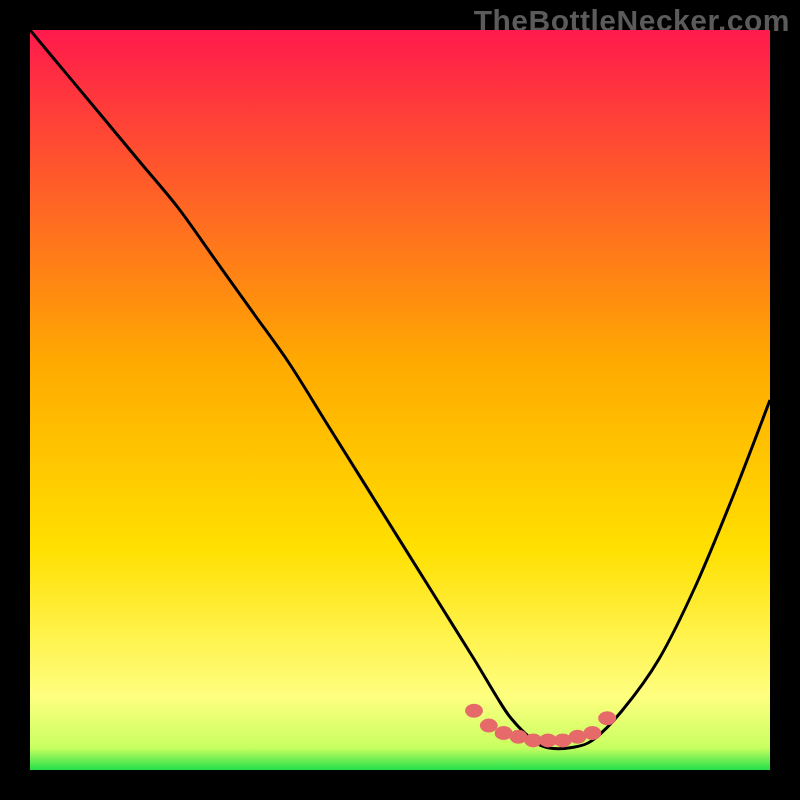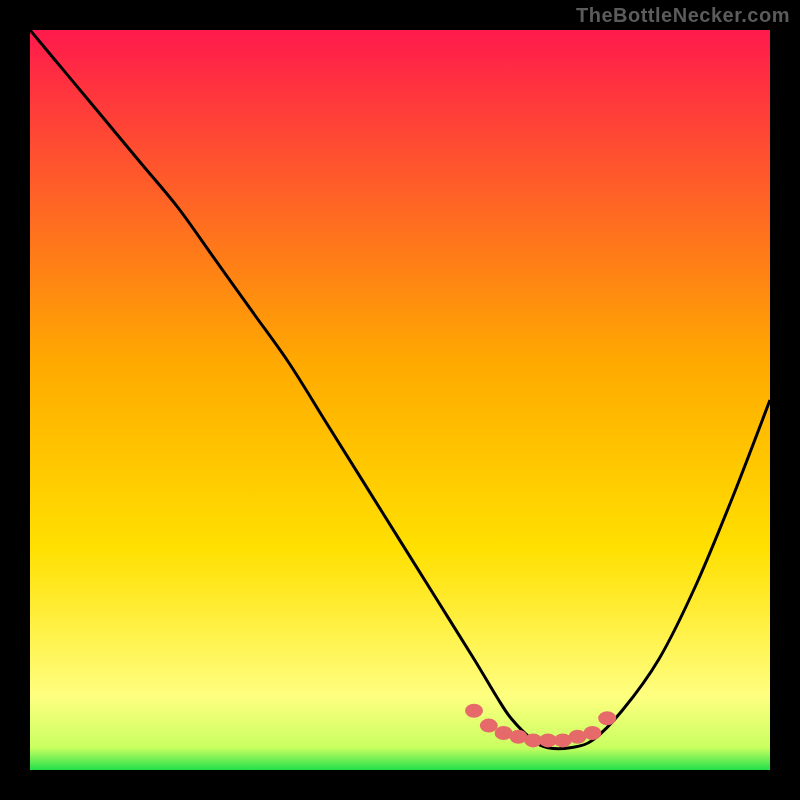--- a/index.html
+++ b/index.html
@@ -14,21 +14,21 @@
     position: relative;
     width: 800px;
     height: 800px;
     background: #000;
   }
   .watermark {
     position: absolute;
     top: 4px;
     right: 10px;
     color: #5b5b5b;
-    font-size: 20px;
+    font-size: 30px;
     font-weight: bold;
     letter-spacing: 0.5px;
   }
   .plot {
     position: absolute;
     left: 30px;
     top: 30px;
     width: 740px;
     height: 740px;
   }

